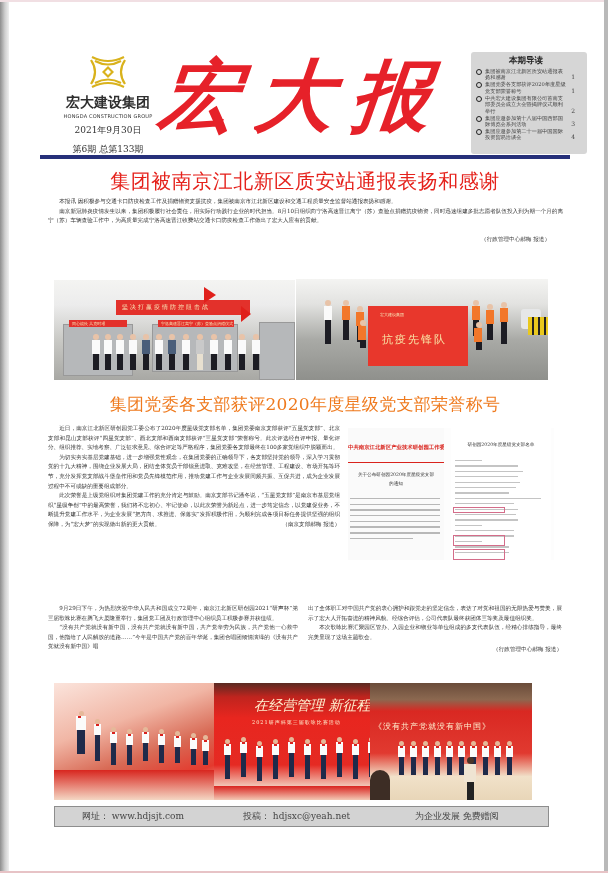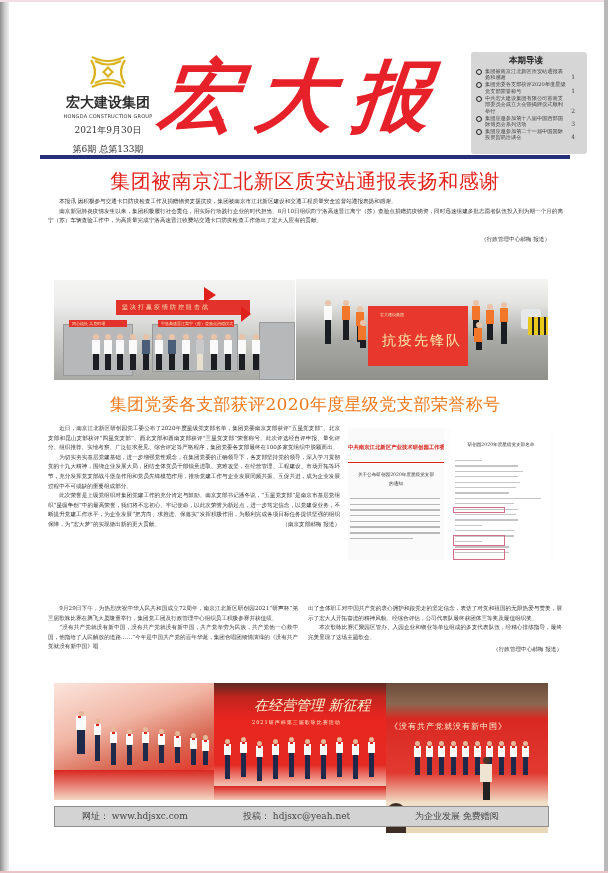--- a/index.html
+++ b/index.html
@@ -71,21 +71,21 @@
   .doc-right-title { position: absolute; left: 0; top: 14px; width: 100px; text-align: center; font-size: 4.6px; color: #333; white-space: nowrap; }
   .doc-right-lines { position: absolute; left: 4px; top: 32px; width: 90px; }
   .doc-right-lines div { height: 1.3px; background: #c4c4c4; margin-bottom: 4.1px; }
   .doc-box { position: absolute; border: 0.8px solid #d46d8a; }
 
   .a3-left { position: absolute; left: 8px; top: 604px; width: 250px; }
   .a3-right { position: absolute; left: 268px; top: 604px; width: 254px; }
 
   .p3 { left: 14px; top: 683px; width: 160px; height: 117px; background: linear-gradient(160deg, #fbe4dc 0%, #f1b6a5 35%, #d86a55 60%, #e43a2e 80%, #f3cdbd 100%); }
   .p4 { left: 174px; top: 683px; width: 172px; height: 117px; background: linear-gradient(#5a2a22 0%, #c0241e 12%, #e8261f 30%, #e52a23 70%, #f3d7c6 90%); }
-  .p5 { left: 346px; top: 683px; width: 162px; height: 150px; background: linear-gradient(#6a4c3a 0%, #8b6850 14%, #d92822 24%, #e13a30 60%, #f1e1c9 80%, #e8d6b8 100%); }
+  .p5 { left: 330px; top: 683px; width: 162px; height: 117px; background: linear-gradient(#6a4c3a 0%, #8b6850 14%, #d92822 24%, #e13a30 60%, #f1e1c9 80%, #e8d6b8 100%); }
   .stage-text { position: absolute; font-family: "DejaVu Serif", serif; color: #fff3d2; white-space: nowrap; }
   .singer { position: absolute; width: 7px; }
   .singer .head { width: 5px; height: 5px; border-radius: 50%; background: #e5b99a; margin: 0 auto; }
   .singer .shirt { width: 7px; height: 11px; background: #fbfbfb; position: relative; }
   .singer .shirt::after { content: ""; position: absolute; left: 2px; top: 0; width: 3px; height: 2px; background: #d8201d; }
   .singer .legs { width: 5px; height: 15px; background: #1f2a4a; margin: 0 auto; }
 
   .footer-bar { position: absolute; left: 14px; top: 806px; width: 495px; height: 21px; background: #d3d3d3; border: 1px solid #8d8d8d; }
   .footer-item { position: absolute; top: 3px; font-size: 9px; color: #444; white-space: nowrap; }
   .f1 { left: 27px; }
@@ -241,21 +241,21 @@
     <div class="person" style="left:198px;">
         <div class="head"></div>
         <div class="shirt"></div>
         <div class="legs"></div>
       </div>
   </div>
 
   <div class="photo p2">
     <div class="banner-red" style="left:72px;top:27px;width:100px;height:60px;background:#e8372c;">
       <span class="banner-text" style="font-size:4px;left:12px;top:6px;letter-spacing:0;">宏大建设集团</span>
-      <span class="banner-text" style="font-size:14px;left:14px;top:26px;color:#f8e7a8;">抗疫先锋队</span>
+      <span class="banner-text" style="font-size:11px;left:14px;top:26px;color:#f8e7a8;">抗疫先锋队</span>
     </div>
     <div class="person" style="left:28px;bottom:36px;">
         <div class="head"></div>
         <div class="shirt"></div>
         <div class="legs" style="height:24px"></div>
       </div>
     <div class="person vest" style="left:46px;bottom:40px;">
         <div class="head"></div>
         <div class="shirt"></div>
         <div class="legs" style="height:20px"></div>
@@ -515,17 +515,17 @@
       </div>
     <div style="position:absolute;left:94px;top:74px;width:12px;height:43px;">
       <div style="width:7px;height:7px;border-radius:50%;background:#4a3428;margin:0 auto;"></div>
       <div style="width:12px;height:18px;background:#efe4d2;"></div>
       <div style="width:7px;height:18px;background:#222;margin:0 auto;"></div>
     </div>
     <div style="position:absolute;left:0;bottom:0;width:20px;height:30px;background:#3d2d25;border-radius:10px 10px 0 0;"></div>
   </div>
 
   <div class="footer-bar">
-    <span class="footer-item f1">网址： www.hdjsxc.com</span>
+    <span class="footer-item f1">网址： www.hdjsjt.com</span>
     <span class="footer-item f2">投稿： hdjsxc@yeah.net</span>
     <span class="footer-item f3">为企业发展  免费赠阅</span>
   </div>
 </div>
 
 </body></html>

